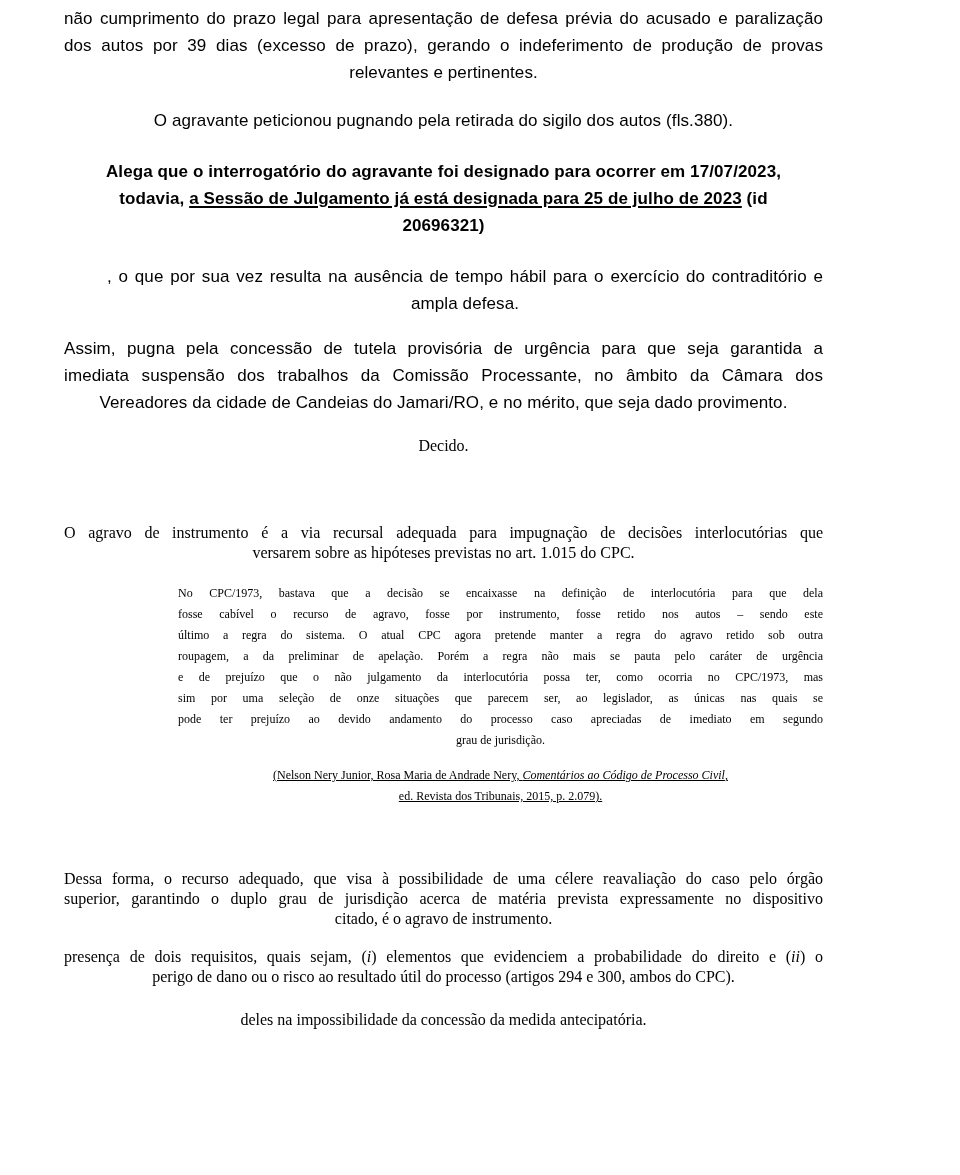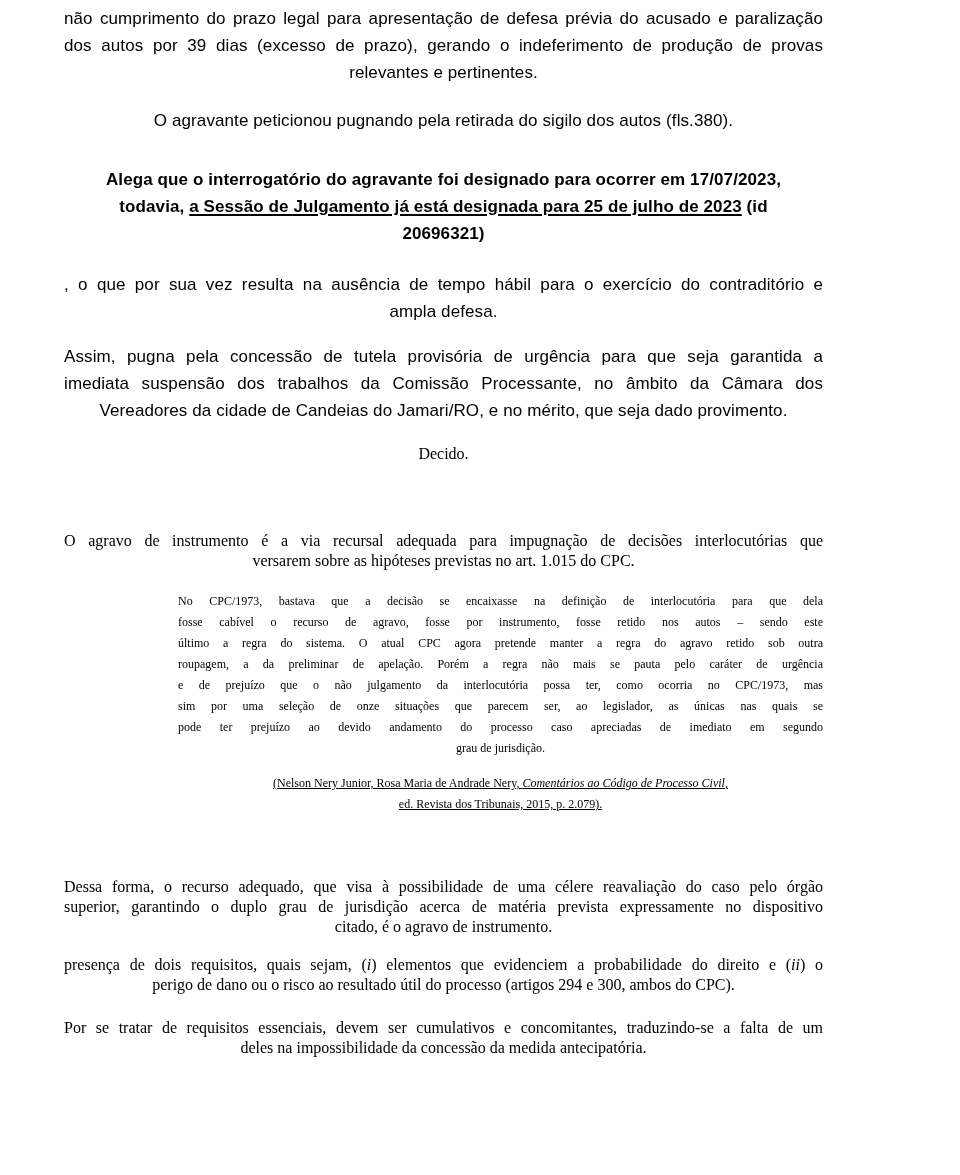--- a/index.html
+++ b/index.html
@@ -50,22 +50,22 @@
 
   
   .ln { white-space: nowrap; text-align: center; }
   .ln-j { text-align: justify; text-align-last: justify; -moz-text-align-last: justify; }
 
   .u { text-decoration: underline; text-decoration-thickness: 2px; text-underline-offset: 2px; }
   .i { font-style: italic; }
 
   
   [data-pid="p2"]  { margin-top: 21px; }
-  [data-pid="p3"]  { margin-top: 32px; }
-  [data-pid="p4"]  { margin-top: 24px; }
+  [data-pid="p3"]  { margin-top: 24px; }
+  [data-pid="p4"]  { margin-top: 24px; margin-left: 43px; }
   [data-pid="p5"]  { margin-top: 18px; }
   [data-pid="p6"]  { margin-top: 27px; }
   [data-pid="p7"]  { margin-top: 20px; }
   [data-pid="p8"]  { margin-top: 67px; }
   [data-pid="p9"]  { margin-top: 19px; }
   [data-pid="p10"] { margin-top: 20px; }
   [data-pid="p11"] { margin-top: 14px; text-decoration: underline; }
   [data-pid="p12"] { margin-top: 62px; }
   [data-pid="p13"] { margin-top: 18px; }
   [data-pid="p14"] { margin-top: 23px; }
@@ -121,17 +121,16 @@
       <div class="p serif" data-pid="p12">
         <div class="ln ln-j"><span>Dessa forma, o recurso adequado, que visa à possibilidade de uma célere reavaliação do caso pelo órgão</span></div>
         <div class="ln ln-j"><span>superior, garantindo o duplo grau de jurisdição acerca de matéria prevista expressamente no dispositivo</span></div>
         <div class="ln"><span>citado, é o agravo de instrumento.</span></div>
       </div>
       <div class="p serif" data-pid="p13">
         <div class="ln ln-j"><span>presença de dois requisitos, quais sejam, (</span><span class="i">i</span><span>) elementos que evidenciem a probabilidade do direito e (</span><span class="i">ii</span><span>) o</span></div>
         <div class="ln"><span>perigo de dano ou o risco ao resultado útil do processo (artigos 294 e 300, ambos do CPC).</span></div>
       </div>
       <div class="p serif" data-pid="p14">
-        <div class="ln ln-j"><span>Por se tratar de requisitos essenciais, devem ser cumulativos e concomitantes, traduzindo-se a falta de um</span></div>
         <div class="ln"><span>deles na impossibilidade da concessão da medida antecipatória.</span></div>
       </div>
     </div>
 </div>
 
 </body></html>

